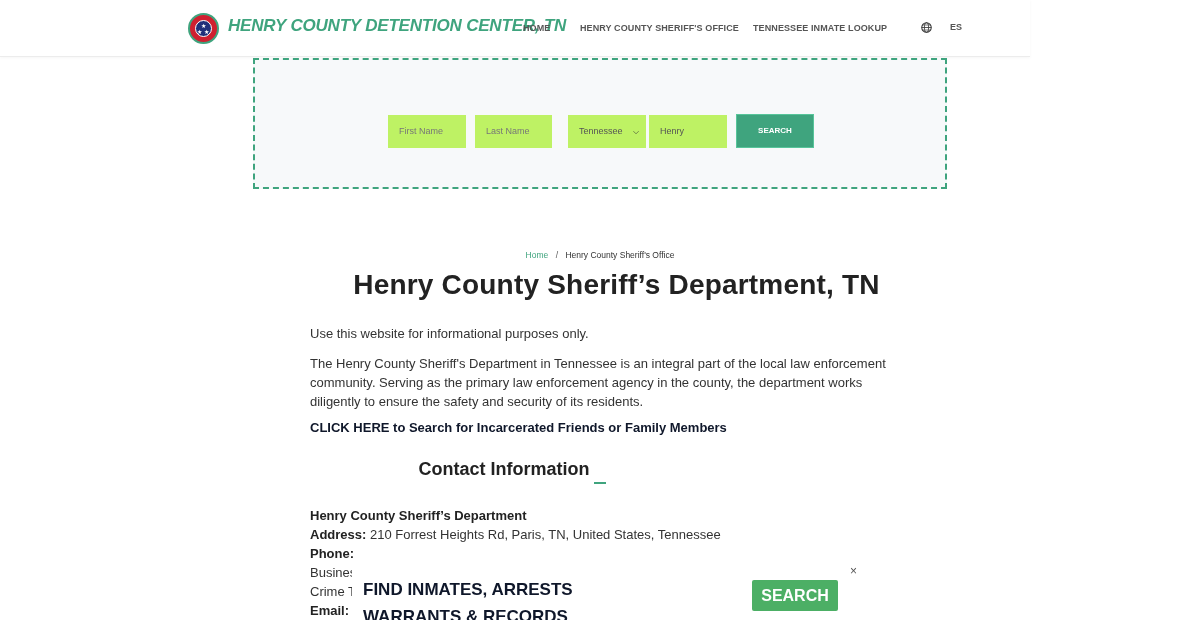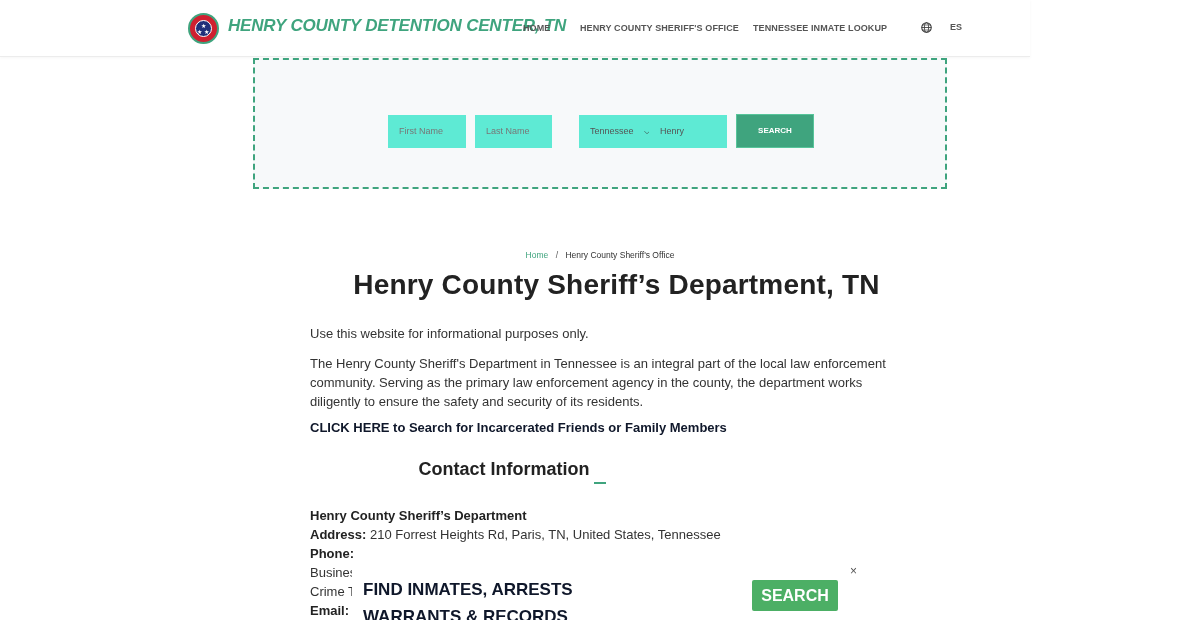--- a/index.html
+++ b/index.html
@@ -21,25 +21,25 @@
   .nav-sheriff { left: 580px; }
   .nav-lookup { left: 753px; }
   .nav-lang { left: 921px; display: flex; align-items: flex-start; gap: 18px; top: 22px; }
   .globe { width: 11px; height: 11px; display: inline-block; }
 
   
   .search-panel { position: absolute; left: 253px; top: 58px; width: 694px; height: 131px; background: #f7f9fa;
                   border: 2px dashed #3fa47e; }
   .search-title { position: absolute; left: 0; width: 100%; top: 29px; text-align: center; font-size: 18px;
                   font-weight: bold; color: #3fa47e; }
-  .field { position: absolute; top: 55px; height: 33px; background: #5eead4; font-size: 9px; color: #777;
+  .field { position: absolute; top: 55px; height: 33px; background: #bef264; font-size: 9px; color: #777;
            padding-left: 11px; line-height: 33px; }
   .f-first { left: 133px; width: 78px; }
   .f-last  { left: 220px; width: 77px; }
-  .f-state { left: 324px; width: 78px; color: #555; }
+  .f-state { left: 313px; width: 78px; color: #555; }
   .f-state .chev { position: absolute; right: 7px; top: 0; font-size: 8px; color: #333; }
   .f-county { left: 394px; width: 78px; color: #555; }
   .search-btn { position: absolute; left: 481px; top: 54px; width: 78px; height: 34px; background: #3fa47e;
                 color: #fff; font-size: 8px; font-weight: bold; text-align: center; line-height: 32px; border: 1px solid #57c59a; }
 
   
   .breadcrumb { position: absolute; left: 0; width: 1200px; top: 250px; text-align: center; font-size: 8.5px; color: #333; }
   .breadcrumb .crumb-home { color: #3fa47e; }
   .breadcrumb .sep { color: #555; margin: 0 5px; }
   .page-title { position: absolute; left: 0; width: 1200px; top: 269px; text-align: center; font-size: 28px;

